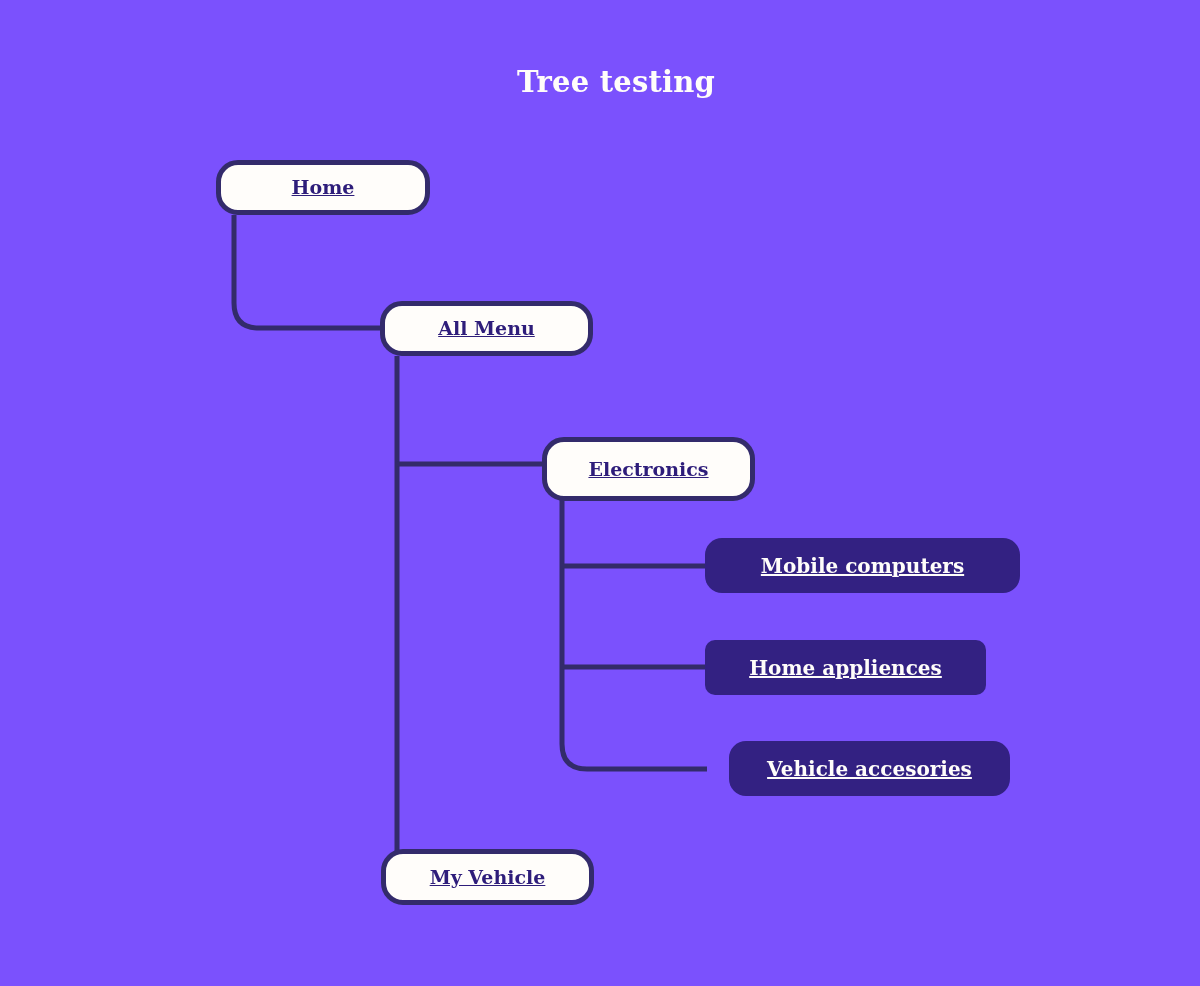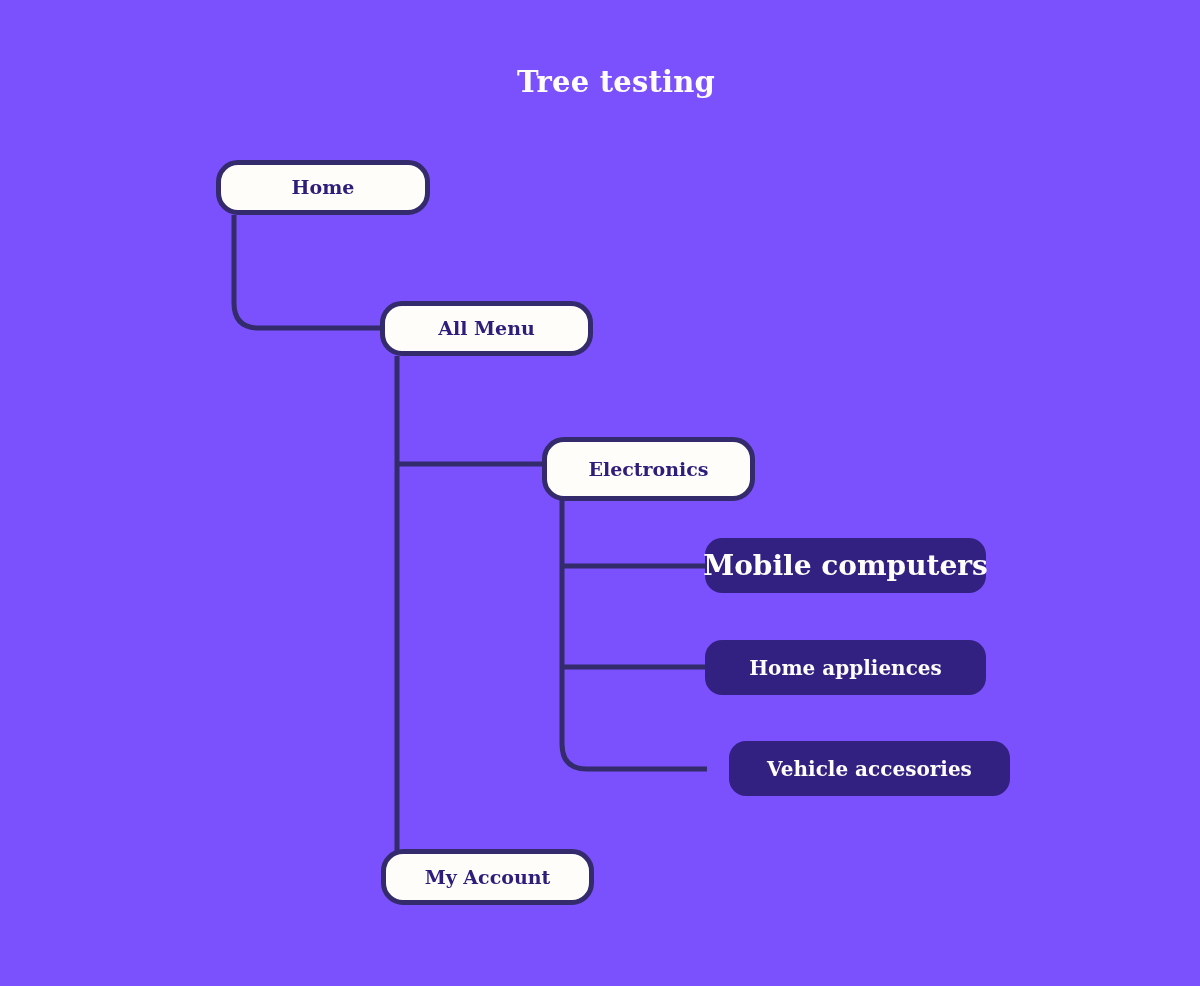--- a/index.html
+++ b/index.html
@@ -60,20 +60,21 @@
     position: absolute;
     display: flex;
     align-items: center;
     justify-content: center;
     text-align: center;
     font-family: "DejaVu Serif", "Liberation Serif", serif;
     font-weight: bold;
     font-size: 19px;
     line-height: 1;
     white-space: nowrap;
+    text-decoration: underline;
   }
 
   .node.light {
     background: #fffdfa;
     border: 5px solid #332b6b;
     border-radius: 22px;
     color: #2e1d7a;
   }
 
   .node.dark {
@@ -82,22 +83,22 @@
     border-radius: 17px;
     color: #fffdfa;
   }
 
   
   #node-home       { left: 216px; top: 160px; width: 214px; height: 55px; }
   #node-all-menu   { left: 380px; top: 301px; width: 213px; height: 55px; }
   #node-electronics{ left: 542px; top: 437px; width: 213px; height: 64px; }
   #node-my-account { left: 381px; top: 849px; width: 213px; height: 56px; }
 
-  #node-mobile-computers { left: 705px; top: 538px; width: 281px; height: 55px; font-size: 28px; }
-  #node-home-appliences  { left: 705px; top: 640px; width: 281px; height: 55px; font-size: 20px; }
+  #node-mobile-computers { left: 705px; top: 538px; width: 315px; height: 55px; font-size: 20px; }
+  #node-home-appliences  { left: 705px; top: 640px; width: 281px; height: 55px; font-size: 20px; border-radius: 10px; }
   #node-vehicle-accesories { left: 705px; top: 741px; width: 281px; height: 55px; font-size: 20px; margin-left: 24px; }
 </style>
 </head>
 <body>
 
 <div id="canvas">
 
   <div id="page-title">Tree testing</div>
 
   <svg id="connectors" viewBox="0 0 1200 986">
@@ -120,15 +121,15 @@
   <div class="node light" id="node-all-menu">All Menu</div>
 
   <div class="node light" id="node-electronics">Electronics</div>
 
   <div class="node dark" id="node-mobile-computers">Mobile computers</div>
 
   <div class="node dark" id="node-home-appliences">Home appliences</div>
 
   <div class="node dark" id="node-vehicle-accesories">Vehicle accesories</div>
 
-  <div class="node light" id="node-my-account">My Account</div>
+  <div class="node light" id="node-my-account">My Vehicle</div>
 
 </div>
 
 </body></html>

